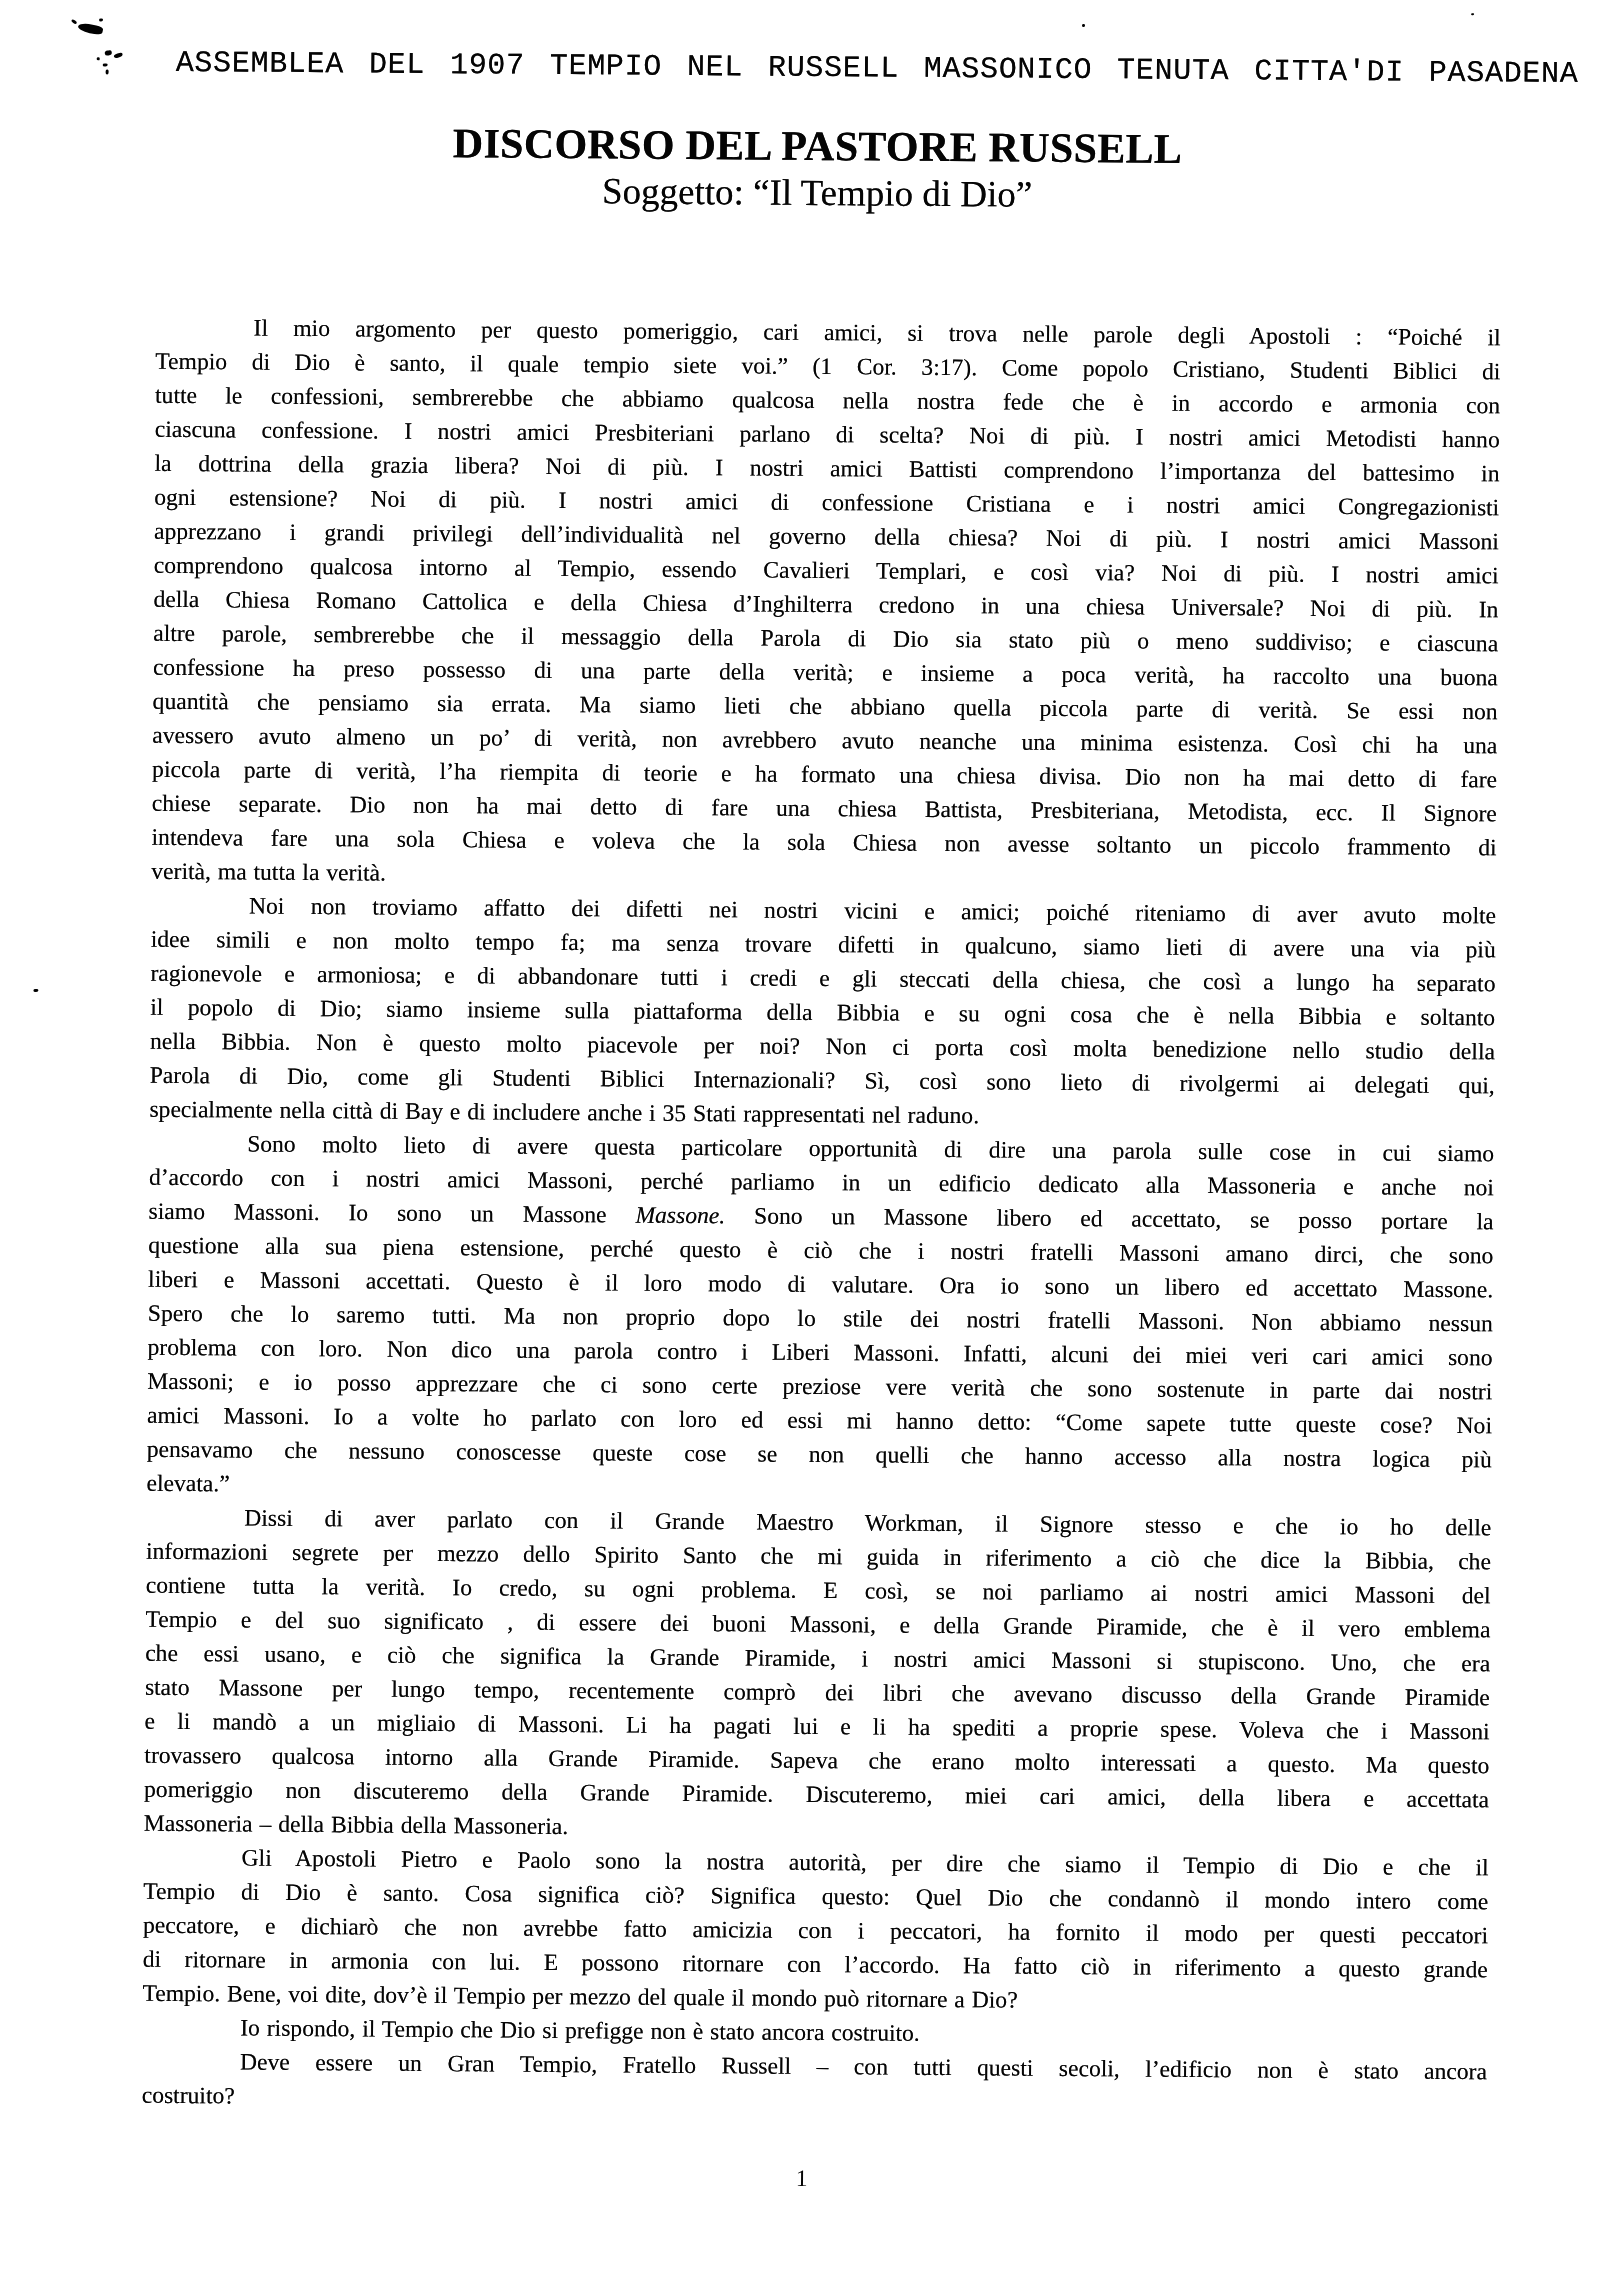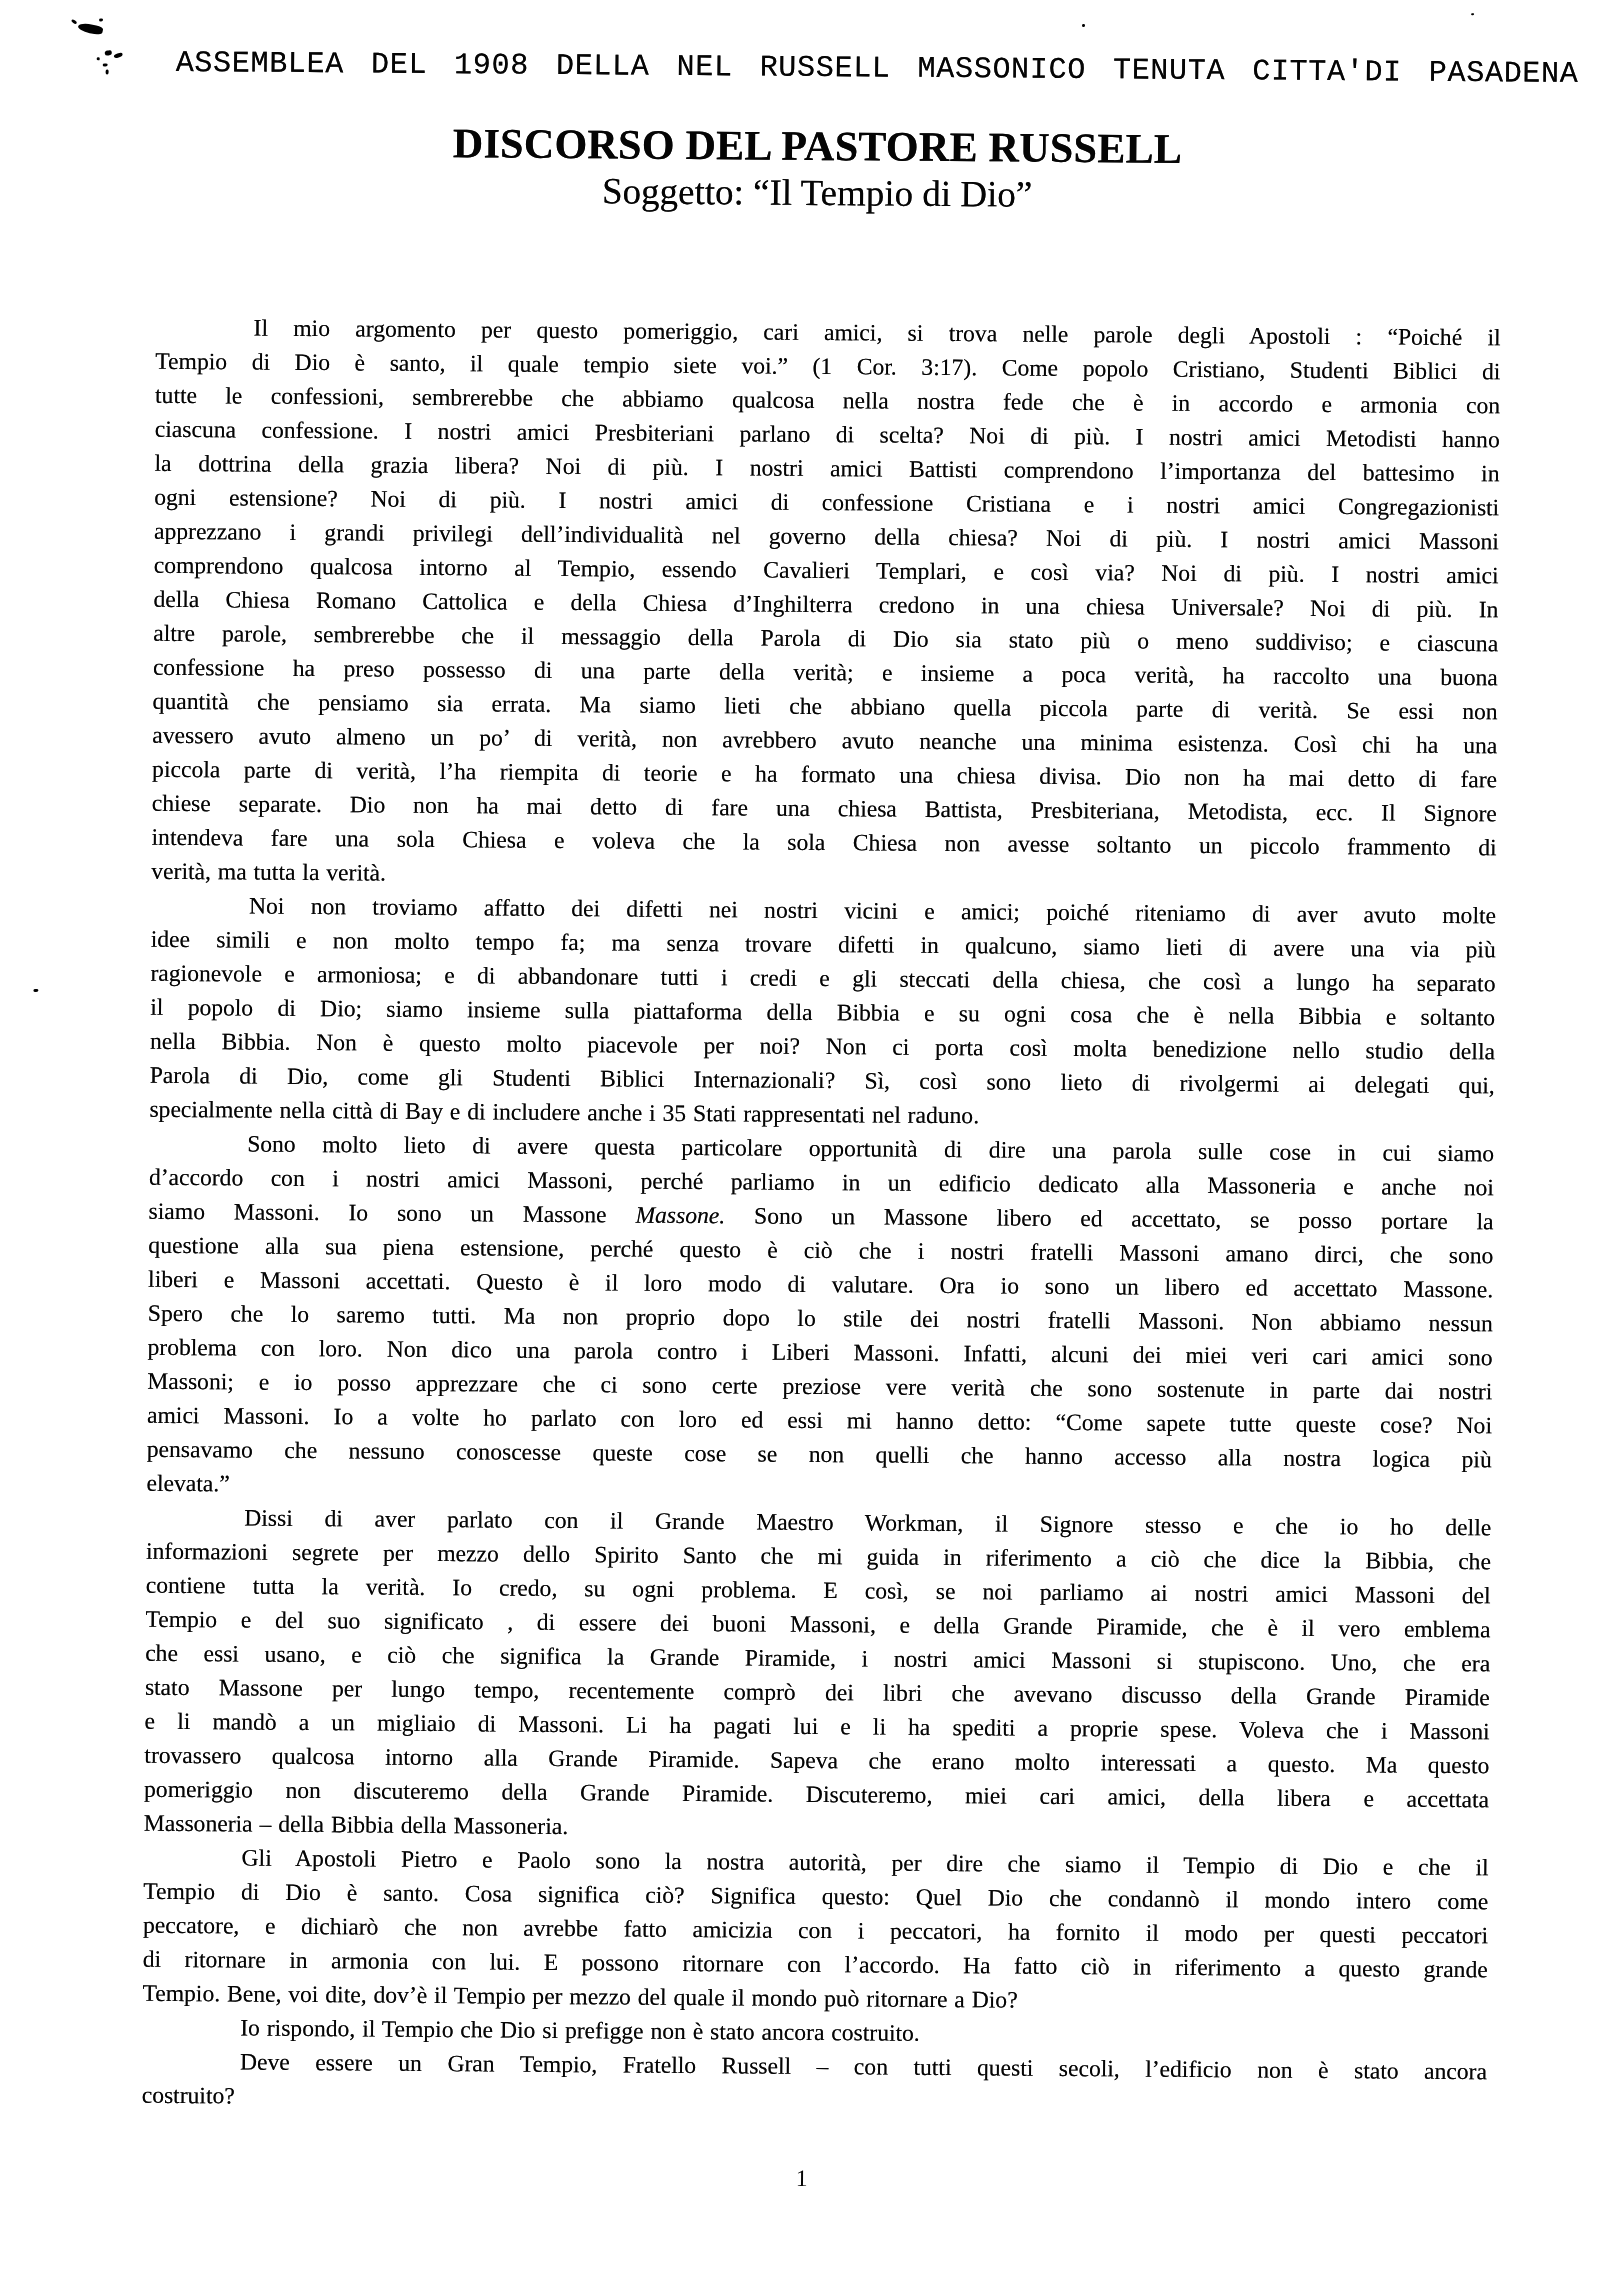--- a/index.html
+++ b/index.html
@@ -110,22 +110,22 @@
   <span class="ink b3"></span>
   <span class="ink b4"></span>
   <span class="ink b5"></span>
   <span class="ink c"></span>
   <span class="ink d"></span>
   <span class="ink e"></span>
 
   <div class="assembly-line">
       <span>ASSEMBLEA</span>
       <span>DEL</span>
-      <span>1908</span>
-      <span>DELLA</span>
+      <span>1907</span>
+      <span>TEMPIO</span>
       <span>NEL</span>
       <span>RUSSELL</span>
       <span>MASSONICO</span>
       <span>TENUTA</span>
       <span>CITTA'DI</span>
       <span>PASADENA</span>
     </div>
 
   <div class="doc-title">DISCORSO DEL PASTORE RUSSELL</div>
 

